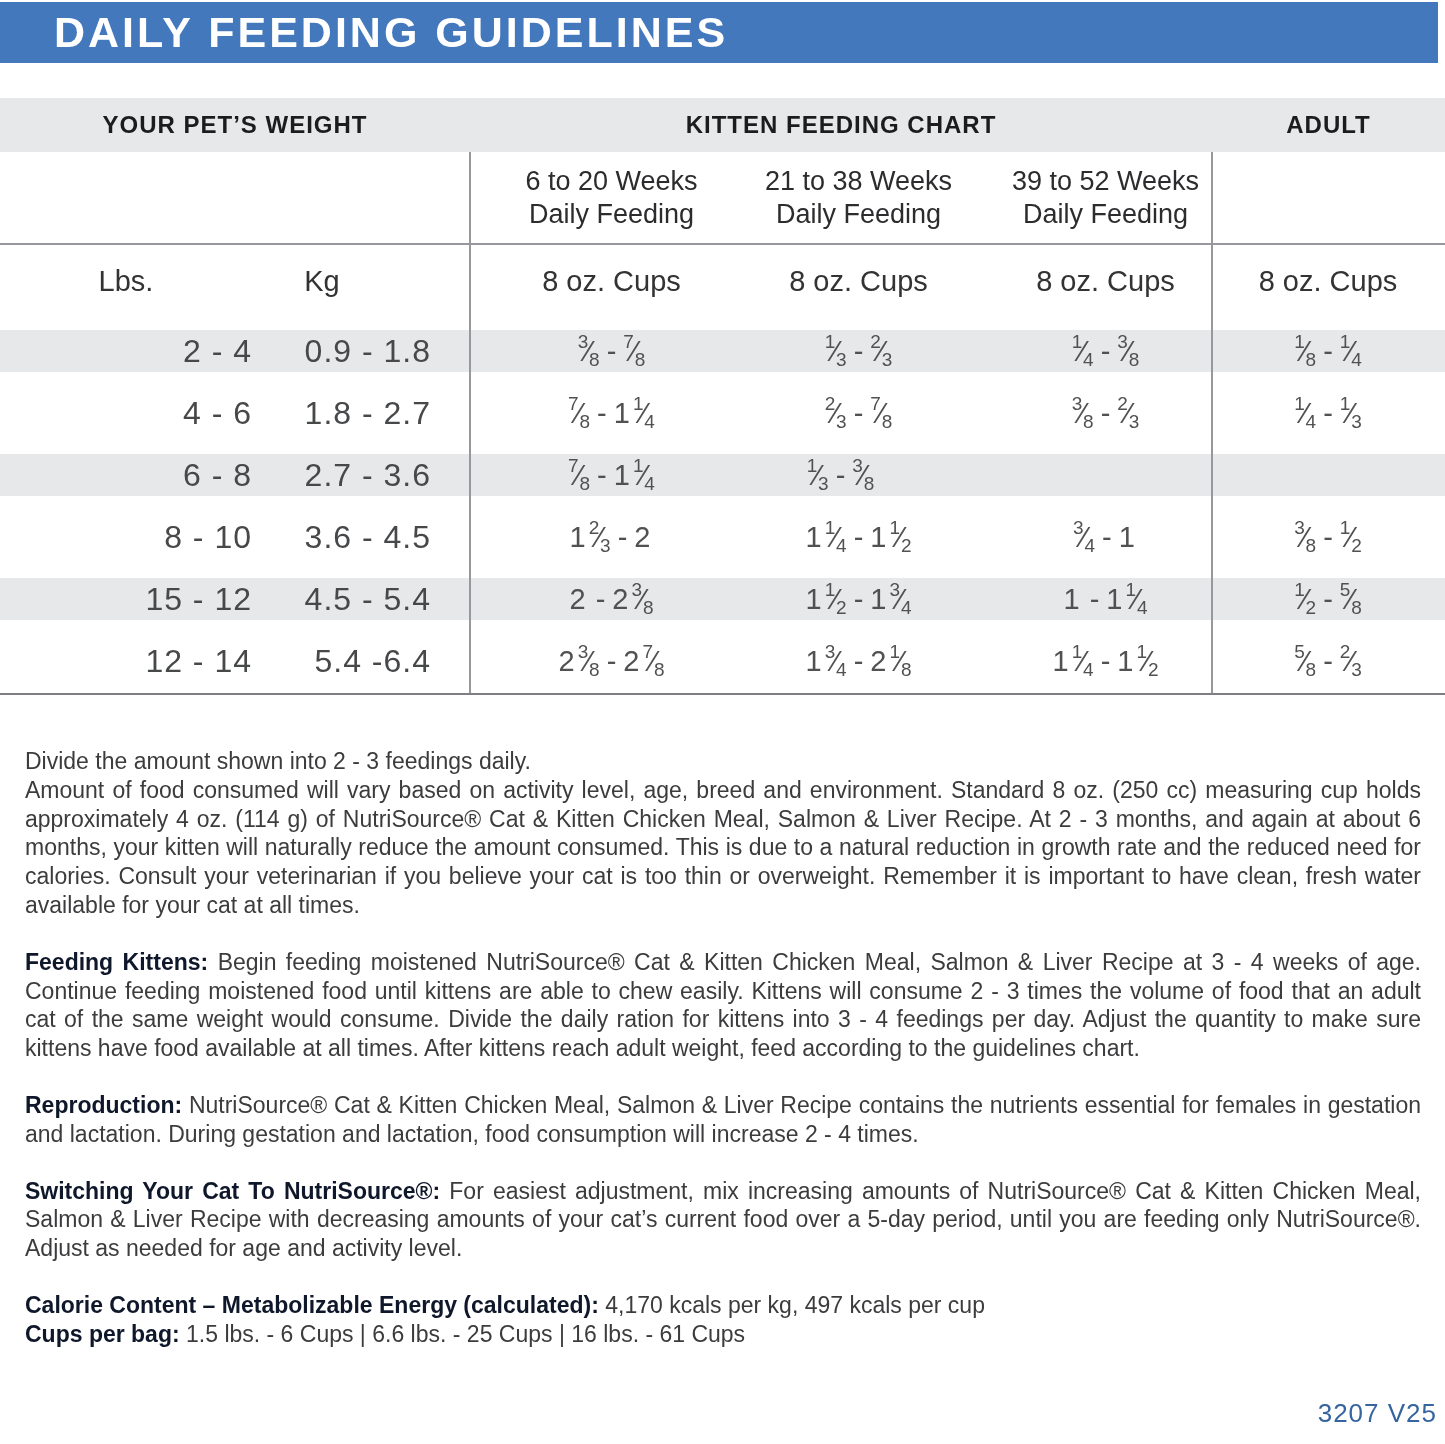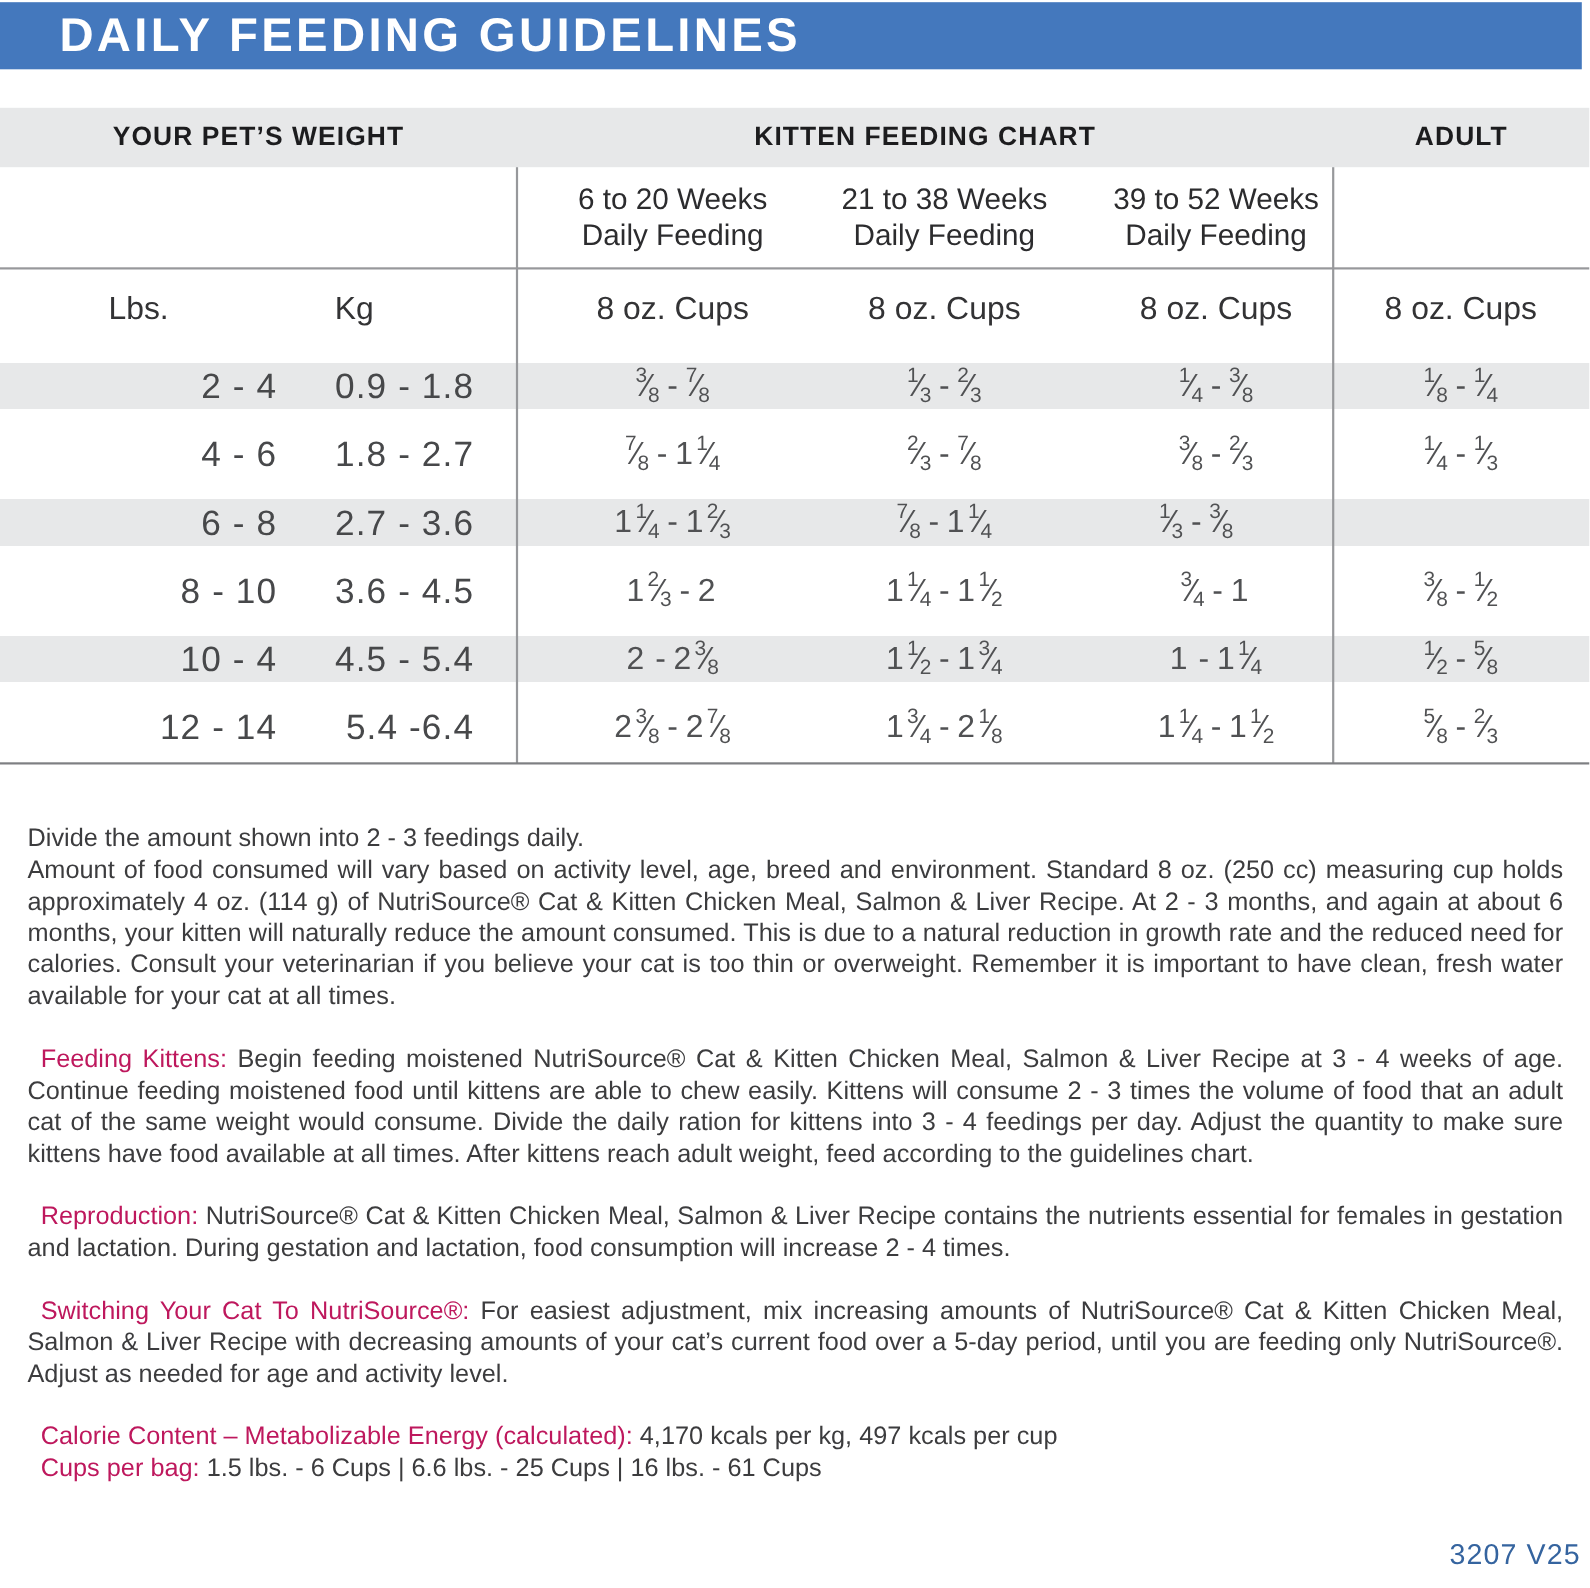--- a/index.html
+++ b/index.html
@@ -74,21 +74,21 @@
   .bline { position: absolute; left: 0; width: 1445px; height: 2px; background: #7e7f82; top: 595px; }
 
   
   .notes {
     position: absolute; top: 747px; left: 25px; width: 1396px;
     font-size: 23px; line-height: 28.8px; color: #3c3c3e;
   }
   .notes p { margin: 0 0 28px 0; }
   .notes p.tight { margin: 0; }
   .notes p.justify { text-align: justify; }
-  .lead { font-weight: normal; color: #be185d; margin-left: 12px; }
+  .lead { font-weight: bold; color: #0f172a; }
 
   
   .footer {
     position: absolute; top: 1398px; right: 8px;
     font-size: 26px; font-weight: normal; color: #35649f; letter-spacing: 1px;
   }
 </style>
 </head>
 <body>
 
@@ -140,34 +140,33 @@
           <div class="cell c-lbs">4 - 6</div>
           <div class="cell c-kg kgshift">1.8 - 2.7</div>
           <div class="cell c-cups shift"><span class="frac"><span class="num">7</span><span class="fs">⁄</span><span class="den">8</span></span><span class="dash">-</span><span class="whole">1</span><span class="frac"><span class="num">1</span><span class="fs">⁄</span><span class="den">4</span></span></div>
           <div class="cell c-cups shift"><span class="frac"><span class="num">2</span><span class="fs">⁄</span><span class="den">3</span></span><span class="dash">-</span><span class="frac"><span class="num">7</span><span class="fs">⁄</span><span class="den">8</span></span></div>
           <div class="cell c-cups shift"><span class="frac"><span class="num">3</span><span class="fs">⁄</span><span class="den">8</span></span><span class="dash">-</span><span class="frac"><span class="num">2</span><span class="fs">⁄</span><span class="den">3</span></span></div>
           <div class="cell c-cups"><span class="frac"><span class="num">1</span><span class="fs">⁄</span><span class="den">4</span></span><span class="dash">-</span><span class="frac"><span class="num">1</span><span class="fs">⁄</span><span class="den">3</span></span></div>
         </div>
         <div class="grid6 trow striped">
           <div class="cell c-lbs">6 - 8</div>
           <div class="cell c-kg kgshift">2.7 - 3.6</div>
-          <div class="cell c-cups shift"><span class="whole">1</span><span class="frac"><span class="num">1</span><span class="fs">⁄</span><span class="den">4</span></span><span class="dash">-</span><span class="whole">1</span><span class="frac"><span class="num">2</span><span class="fs">⁄</span><span class="den">3</span></span></div>
           <div class="cell c-cups shift"><span class="frac"><span class="num">7</span><span class="fs">⁄</span><span class="den">8</span></span><span class="dash">-</span><span class="whole">1</span><span class="frac"><span class="num">1</span><span class="fs">⁄</span><span class="den">4</span></span></div>
           <div class="cell c-cups"><span class="frac"><span class="num">1</span><span class="fs">⁄</span><span class="den">3</span></span><span class="dash">-</span><span class="frac"><span class="num">3</span><span class="fs">⁄</span><span class="den">8</span></span></div>
         </div>
         <div class="grid6 trow">
           <div class="cell c-lbs">8 - 10</div>
           <div class="cell c-kg kgshift">3.6 - 4.5</div>
           <div class="cell c-cups shift"><span class="whole">1</span><span class="frac"><span class="num">2</span><span class="fs">⁄</span><span class="den">3</span></span><span class="dash">-</span><span class="whole">2</span></div>
           <div class="cell c-cups shift"><span class="whole">1</span><span class="frac"><span class="num">1</span><span class="fs">⁄</span><span class="den">4</span></span><span class="dash">-</span><span class="whole">1</span><span class="frac"><span class="num">1</span><span class="fs">⁄</span><span class="den">2</span></span></div>
           <div class="cell c-cups shift"><span class="frac"><span class="num">3</span><span class="fs">⁄</span><span class="den">4</span></span><span class="dash">-</span><span class="whole">1</span></div>
           <div class="cell c-cups"><span class="frac"><span class="num">3</span><span class="fs">⁄</span><span class="den">8</span></span><span class="dash">-</span><span class="frac"><span class="num">1</span><span class="fs">⁄</span><span class="den">2</span></span></div>
         </div>
         <div class="grid6 trow striped">
-          <div class="cell c-lbs">10 - 4</div>
+          <div class="cell c-lbs">15 - 12</div>
           <div class="cell c-kg kgshift">4.5 - 5.4</div>
           <div class="cell c-cups shift"><span class="whole">2</span><span class="dash">-</span><span class="whole">2</span><span class="frac"><span class="num">3</span><span class="fs">⁄</span><span class="den">8</span></span></div>
           <div class="cell c-cups shift"><span class="whole">1</span><span class="frac"><span class="num">1</span><span class="fs">⁄</span><span class="den">2</span></span><span class="dash">-</span><span class="whole">1</span><span class="frac"><span class="num">3</span><span class="fs">⁄</span><span class="den">4</span></span></div>
           <div class="cell c-cups shift"><span class="whole">1</span><span class="dash">-</span><span class="whole">1</span><span class="frac"><span class="num">1</span><span class="fs">⁄</span><span class="den">4</span></span></div>
           <div class="cell c-cups"><span class="frac"><span class="num">1</span><span class="fs">⁄</span><span class="den">2</span></span><span class="dash">-</span><span class="frac"><span class="num">5</span><span class="fs">⁄</span><span class="den">8</span></span></div>
         </div>
         <div class="grid6 trow">
           <div class="cell c-lbs">12 - 14</div>
           <div class="cell c-kg kgshift">5.4 -6.4</div>
           <div class="cell c-cups shift"><span class="whole">2</span><span class="frac"><span class="num">3</span><span class="fs">⁄</span><span class="den">8</span></span><span class="dash">-</span><span class="whole">2</span><span class="frac"><span class="num">7</span><span class="fs">⁄</span><span class="den">8</span></span></div>

